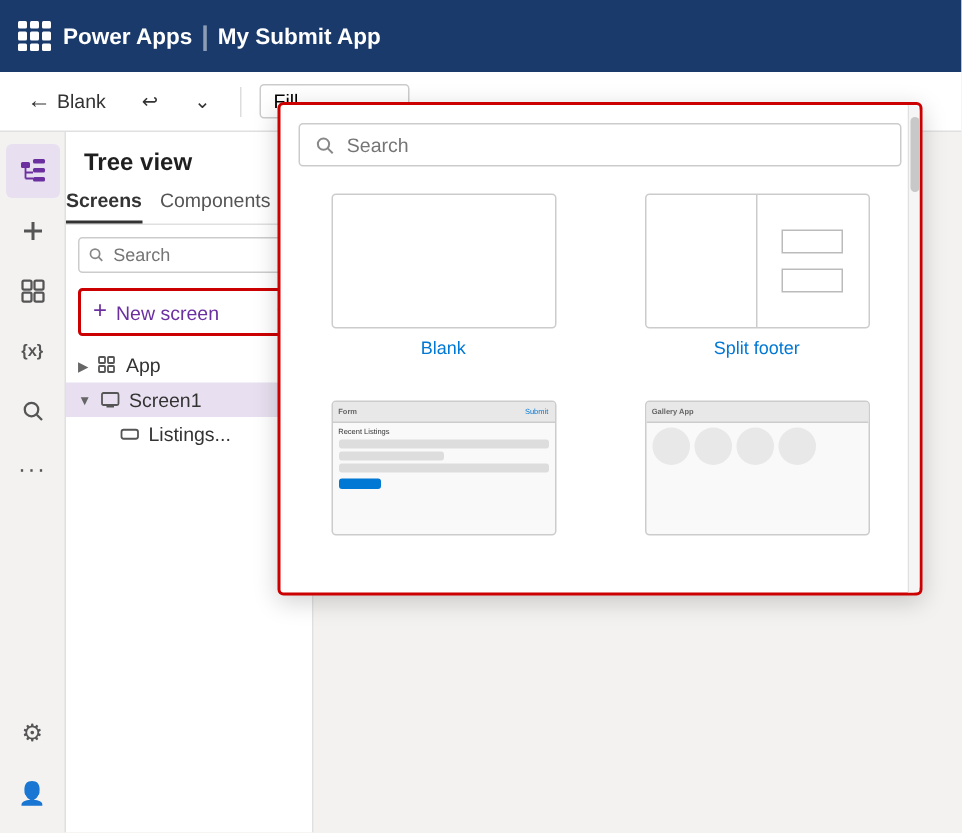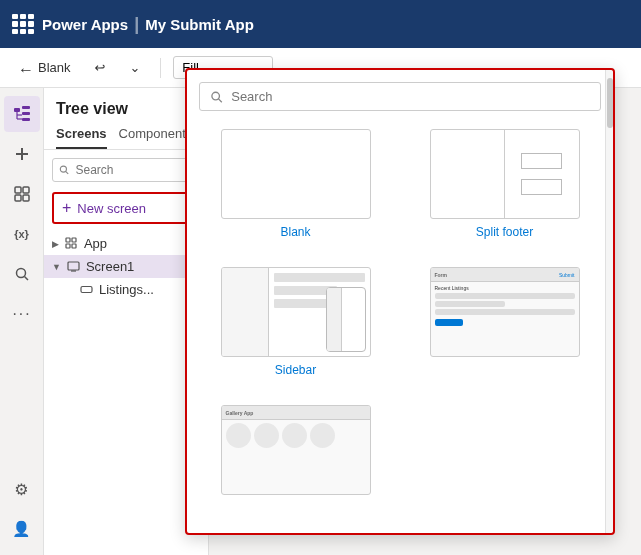--- a/index.html
+++ b/index.html
@@ -84,21 +84,21 @@
       overflow: hidden;
       justify-content: center;
     }
     .tree-panel-title {
       font-size: 16px; font-weight: 600;
       padding: 12px 12px 8px 12px;
       color: #1f1f1f;
     }
     .tree-tabs {
       display: flex;
-      padding: 0 12px;
+      padding: 0 0;
       gap: 12px;
       border-bottom: 1px solid #e0e0e0;
       margin-bottom: 8px;
     }
     .tree-tab {
       font-size: 13px; padding-bottom: 6px; cursor: pointer;
       color: #555; border-bottom: 2px solid transparent;
     }
     .tree-tab.active { color: #333; font-weight: 600; border-bottom: 2px solid #333; }
     .tree-search {
@@ -347,36 +347,20 @@
         <div class="preview-box" style="display:flex;">
           <div style="width:50%;height:100%;border-right:1px solid #ccc;"></div>
           <div style="width:50%;height:100%;display:flex;flex-direction:column;justify-content:center;align-items:center;gap:10px;">
             <div style="width:55%;height:18%;border:1px solid #bbb;"></div>
             <div style="width:55%;height:18%;border:1px solid #bbb;"></div>
           </div>
         </div>
         <div class="screen-option-label">Split footer</div>
       </div>
 
-      <div class="screen-option">
-        <div class="preview-box" style="position:relative;">
-          <div style="display:flex;height:100%;">
-            <div style="width:32%;background:#f5f5f5;border-right:1px solid #ccc;"></div>
-            <div style="flex:1;padding:5px;display:flex;flex-direction:column;gap:4px;">
-              <div style="height:9px;background:#e0e0e0;border-radius:1px;"></div>
-              <div style="height:9px;background:#e0e0e0;border-radius:1px;width:70%;"></div>
-              <div style="height:9px;background:#e0e0e0;border-radius:1px;"></div>
-            </div>
-          </div>
-          <div style="position:absolute;right:4px;bottom:4px;width:40px;height:65px;border:1.5px solid #bbb;border-radius:4px;background:white;display:flex;">
-            <div style="width:40%;height:100%;background:#f0f0f0;border-right:1px solid #ccc;border-radius:2px 0 0 2px;"></div>
-          </div>
-        </div>
-        <div class="screen-option-label">Sidebar</div>
-      </div>
 
 
       <div class="screen-option">
         <div class="preview-template">
           <div class="tpl-header-bar">
             <div style="font-size:5px;color:#666;font-weight:600;">Form</div>
             <div style="margin-left:auto;font-size:5px;color:#0078d4;">Submit</div>
           </div>
           <div style="padding:3px 4px;">
             <div style="font-size:5px;color:#333;margin-bottom:2px;">Recent Listings</div>

